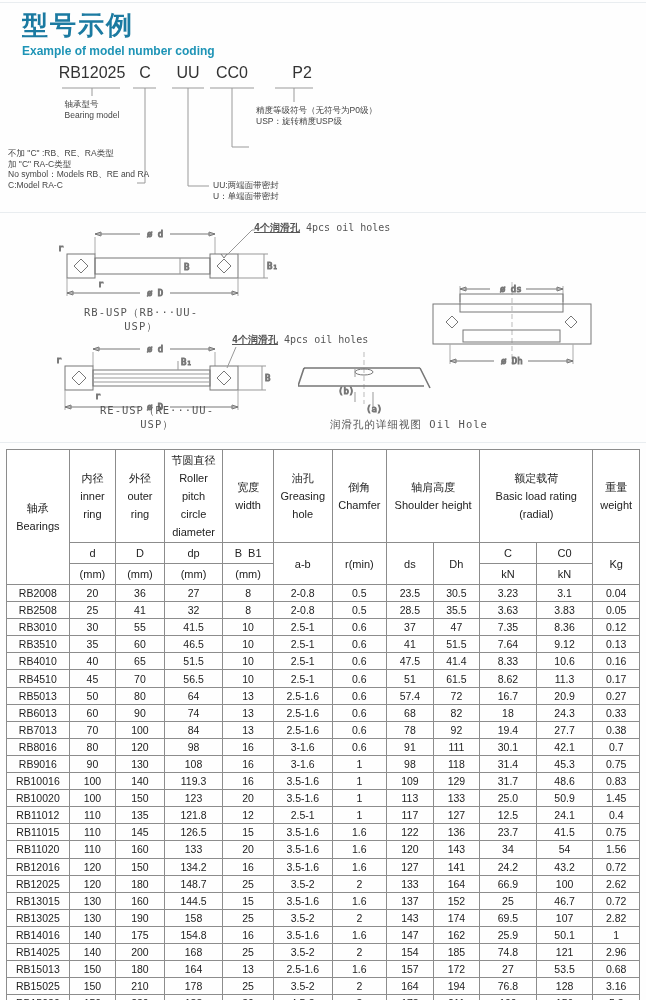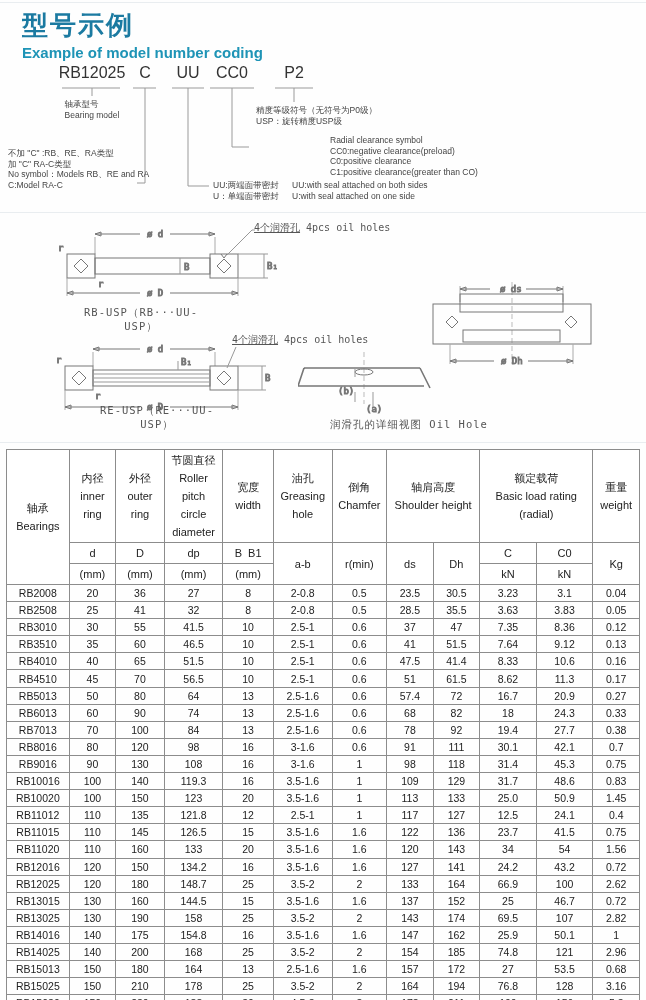--- a/index.html
+++ b/index.html
@@ -1,31 +1,31 @@
 <!DOCTYPE html>
 <html><head>
 <meta charset="utf-8">
 <style>
   html,body{margin:0;padding:0;background:#fff;}
   .page{position:relative;width:646px;height:1000px;background:#fefefe;overflow:hidden;
         font-family:"Liberation Sans",sans-serif;color:#333;}
   .hr{position:absolute;left:0;right:0;height:1px;background:#e9edf0;}
   
   .title-cn{position:absolute;left:22px;top:8px;font-size:26px;font-weight:bold;color:#1b7aa1;letter-spacing:2px;}
-  .title-en{position:absolute;left:22px;top:44px;font-size:15px;font-weight:bold;color:#1e94b6;}
+  .title-en{position:absolute;left:22px;top:44px;font-size:12px;font-weight:bold;color:#1e94b6;}
   
   .coding{position:absolute;left:0;top:0;width:646px;height:215px;}
   .seg{position:absolute;top:64px;transform:translateX(-50%);font-size:16px;color:#333;}
   .ann{position:absolute;font-size:8.5px;line-height:10.6px;color:#444;white-space:pre-line;}
   .ann.center{text-align:left;transform:translateX(-50%);}
   svg text{font-family:"DejaVu Sans Mono",monospace;font-size:9px;fill:#555;}
   
   .cap{position:absolute;font-family:"DejaVu Sans Mono",monospace;font-size:10.5px;color:#555;letter-spacing:1px;text-align:right;}
   .oil-label{position:absolute;font-family:"DejaVu Sans Mono",monospace;font-size:10px;color:#555;white-space:nowrap;}
-  .oil-label .cn{text-decoration:underline;}
+  .oil-label .cn{text-decoration:underline;font-weight:bold;}
   
   .tablewrap{position:absolute;left:6px;top:449px;width:634px;}
   table{border-collapse:collapse;table-layout:fixed;width:634px;}
   th,td{border:1px solid #8c8c8c;text-align:center;vertical-align:middle;
         font-weight:normal;color:#222;overflow:hidden;}
   th{font-size:11px;line-height:18px;white-space:pre-line;background:#fff;}
   th.sub{white-space:pre;height:15px;font-size:11px;}
   th.grp{height:86px;}
   tbody td{height:16.1px;font-size:10.5px;padding:0;color:#222;}
 </style>
@@ -45,36 +45,30 @@
       <path d="M62,88 H120 M92,88 V96"></path>
       <path d="M133,88 H156 M145,88 V183 H137"></path>
       <path d="M172,88 H204 M188,88 V186 H209"></path>
       <path d="M210,88 H254 M232,88 V147 H249"></path>
       <path d="M275,88 H313 M294,88 V102"></path>
     </svg>
     <div class="seg" style="left:92px">RB12025</div>
     <div class="seg" style="left:145px">C</div>
     <div class="seg" style="left:188px">UU</div>
     <div class="seg" style="left:232px">CC0</div>
-    <div class="seg" style="left:294px">P2</div>
+    <div class="seg" style="left:302px">P2</div>
 
     <div class="ann center" style="left:92px;top:99px">轴承型号
 Bearing model</div>
     <div class="ann" style="left:8px;top:148px">不加 "C" :RB、RE、RA类型
 加 "C" RA-C类型
 No symbol：Models RB、RE and RA
 C:Model RA-C</div>
     <div class="ann" style="left:213px;top:180px">UU:两端面带密封
 U：单端面带密封</div>
-    <div class="ann" style="left:292px;top:180px">UU:with seal attached on both sides
-U:with seal attached on one side</div>
-    <div class="ann" style="left:330px;top:135px">Radial clearance symbol
-CC0:negative clearance(preload)
-C0:positive clearance
-C1:positive clearance(greater than CO)</div>
     <div class="ann" style="left:256px;top:105px">精度等级符号（无符号为P0级）
 USP：旋转精度USP级</div>
   </div>
 
   <div>
 
     <div class="oil-label" style="left:254px;top:221px">
       <span class="cn">4个润滑孔</span>
       <span>4pcs oil holes</span>
     </div>

